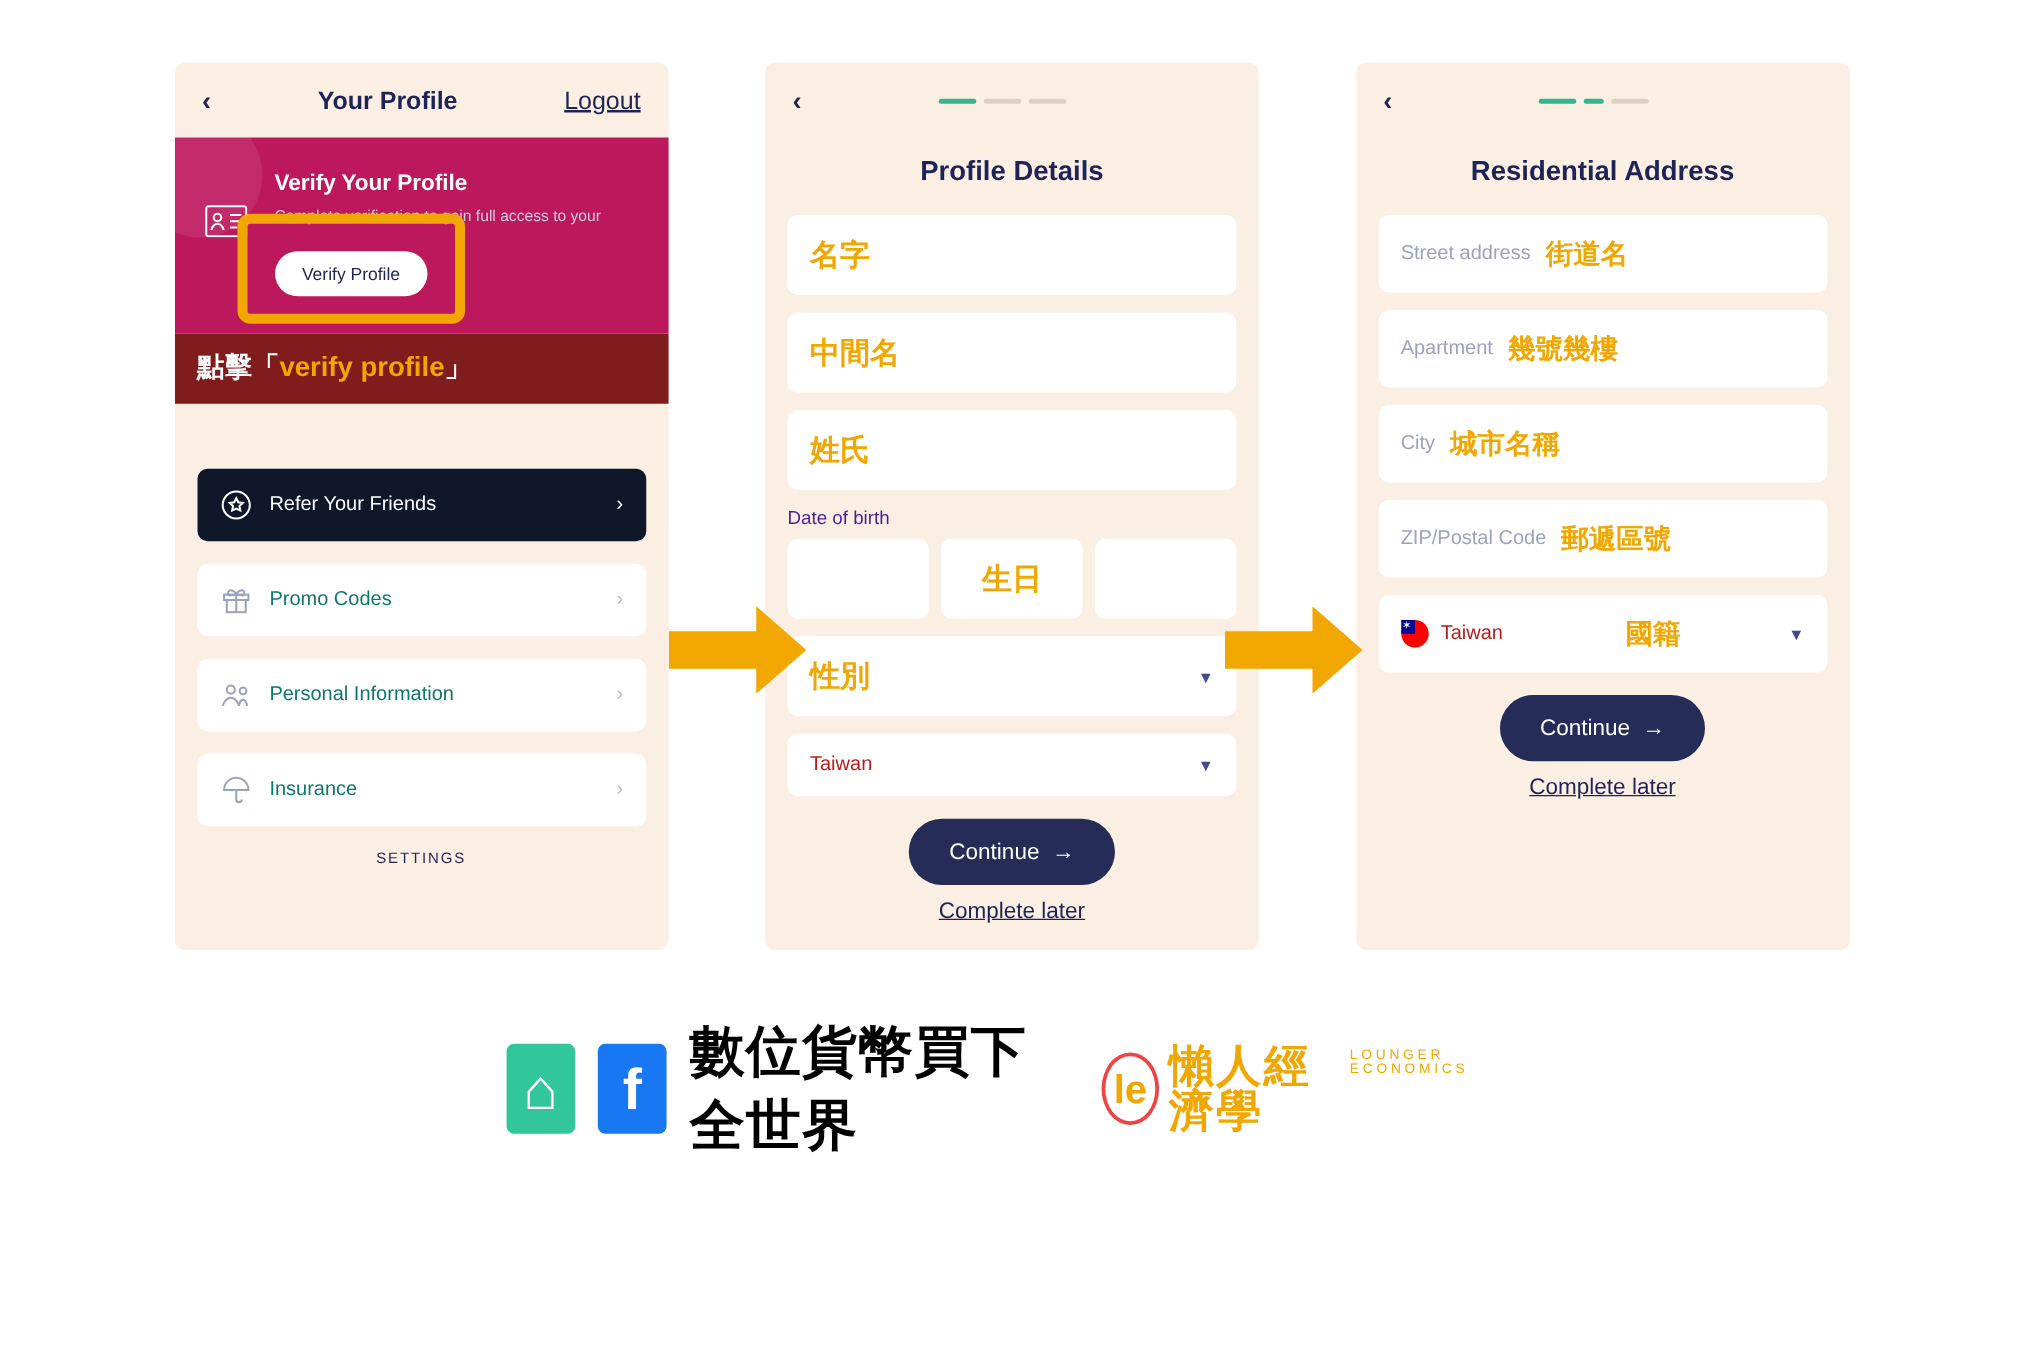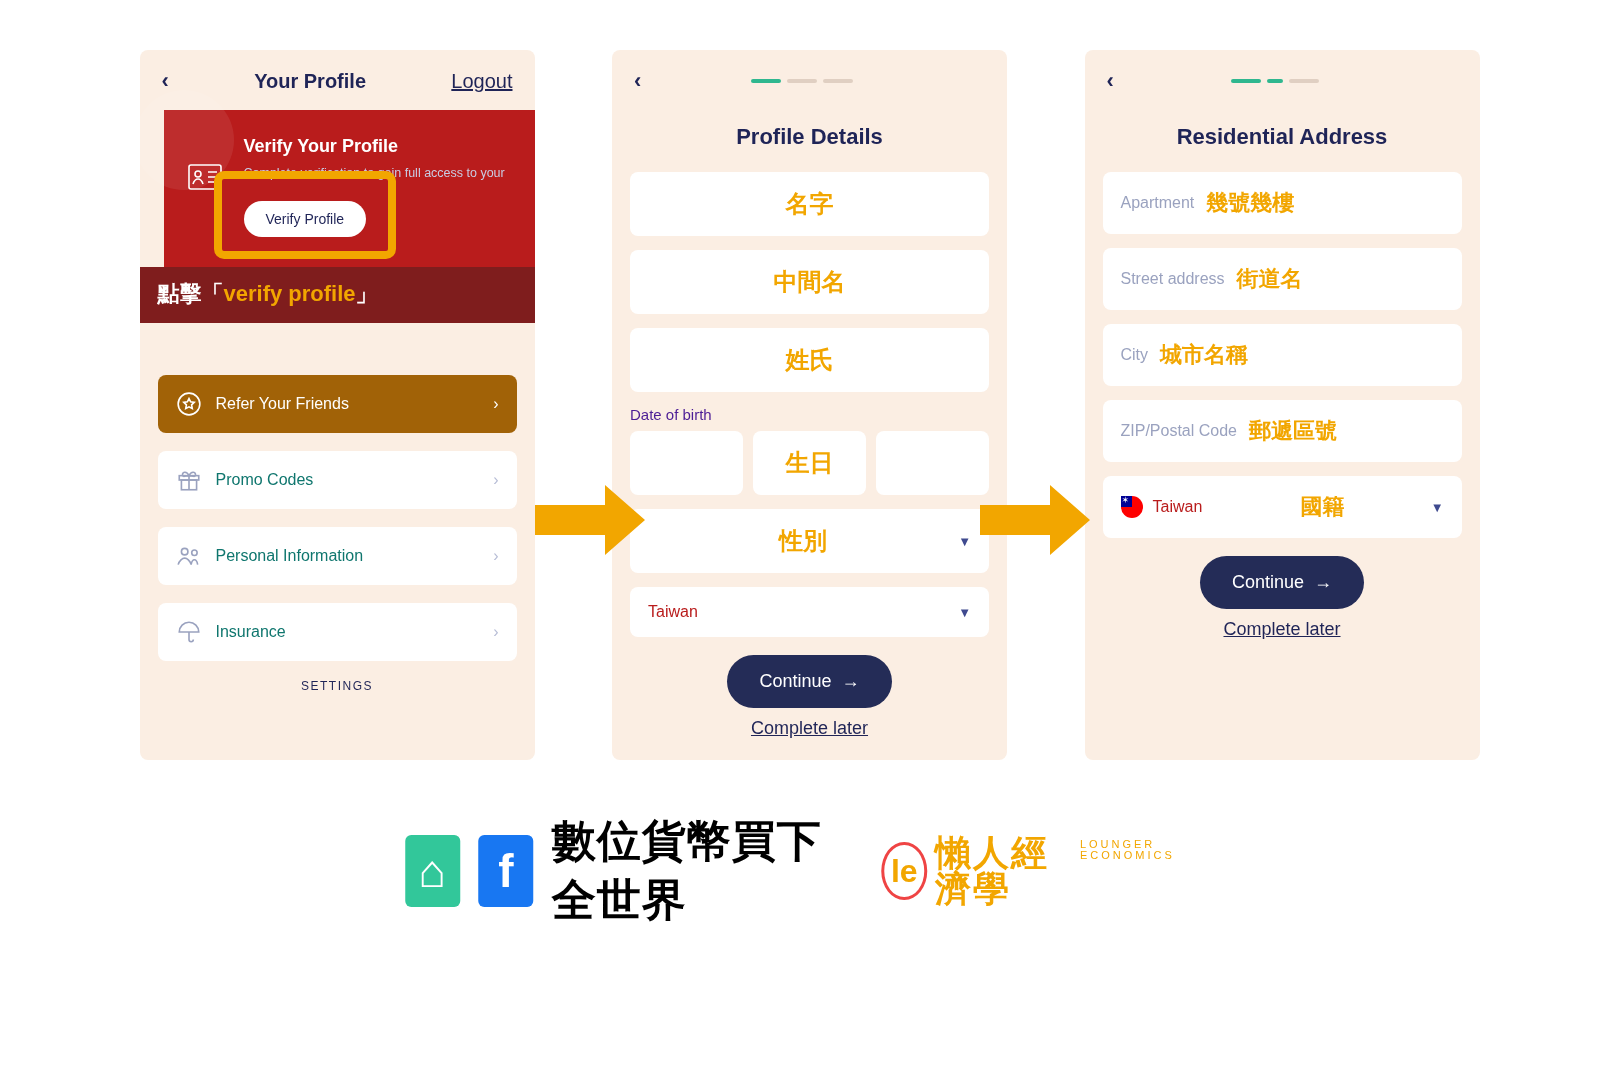--- a/index.html
+++ b/index.html
@@ -4,54 +4,54 @@
 <style>
   * { box-sizing: border-box; margin: 0; padding: 0; font-family: -apple-system, BlinkMacSystemFont, 'Segoe UI', Arial, sans-serif; }
   body { background: #fff; width: 1619px; height: 1080px; position: relative; overflow: hidden; }
   .stage { position: absolute; top: 50px; left: 50%; transform: translateX(-50%); width: 1340px; display: flex; justify-content: space-between; }
   .phone { width: 395px; height: 710px; background: #fbeee3; border-radius: 8px; overflow: hidden; position: relative; }
   
   .s1-header { display: flex; align-items: center; justify-content: space-between; padding: 18px 22px 10px; }
   .back { color: #1f2457; font-size: 22px; font-weight: 600; cursor: pointer; }
   .s1-title { color: #1f2457; font-weight: 700; font-size: 20px; }
   .logout { color: #1f2457; font-size: 20px; text-decoration: underline; cursor: pointer; }
-  .verify-card { background: #b91c1c; position: relative; margin-top: 6px; padding: 26px 20px 30px 80px; color: #fff; margin-left: 24px; }
+  .verify-card { background: #be185d; position: relative; margin-top: 6px; padding: 26px 20px 30px 80px; color: #fff; }
   .verify-circle { position: absolute; left: -30px; top: -20px; width: 100px; height: 100px; background: rgba(255,255,255,0.08); border-radius: 50%; }
   .id-icon { position: absolute; left: 24px; top: 54px; width: 34px; height: 26px; }
   .id-icon svg { width:100%; height:100%; }
   .verify-h { font-size: 18px; font-weight: 600; margin-bottom: 8px; }
   .verify-p { font-size: 12.5px; color: #c9cde4; line-height: 1.4; }
   .verify-btn-wrap { margin-top: 18px; display:inline-block; position:relative; }
   .verify-btn { background:#fff; color:#1f2457; border:none; border-radius: 20px; padding: 10px 22px; font-size: 14px; font-weight:500; cursor:pointer; }
   .yellow-box { position: absolute; border: 8px solid #f2a600; border-radius: 10px; pointer-events: none; }
   .callout { background: #7f1d1d; padding: 12px 18px 14px; margin-top:0; }
   .callout-text { font-size: 22px; font-weight: 700; }
   .callout-pre { color: #fff; }
   .callout-hl { color: #f2a600; }
   .callout-post { color: #fff; }
   .s1-list { padding: 52px 18px 0; }
   .row { background: #fff; border-radius: 8px; padding: 16px 18px; display:flex; align-items:center; margin-bottom: 18px; cursor:pointer; }
-  .row.primary { background:#a16207; color:#fff; }
+  .row.primary { background:#0f172a; color:#fff; }
   .row.primary .row-label { color:#fff; }
   .row.primary .chev { color:#fff; }
   .row-icon { width:26px; height:26px; margin-right:14px; display:flex; align-items:center; justify-content:center; }
   .row-icon svg { width:100%; height:100%; }
   .row-label { flex:1; color:#0f766e; font-size:16px; }
   .chev { color:#b7bdd6; font-size:16px; }
   .settings-lbl { text-align:center; color:#1f2457; font-size:12px; letter-spacing:1.5px; margin-top: 4px; }
   
   .hdr2 { display:flex; align-items:center; padding:18px 22px 6px; }
   .prog { flex:1; display:flex; justify-content:center; gap:6px; margin-left:-22px; }
   .prog .bar { width:30px; height:4px; border-radius:2px; background:#e0cfc2; }
   .prog .bar.active { background:#2fb78f; }
   .h2 { text-align:center; color:#1f2457; font-size:22px; font-weight:700; margin: 24px 0 22px; }
   .form { padding: 0 18px; }
   .field { background:#fff; border-radius:8px; padding:16px 18px; margin-bottom:14px; display:flex; align-items:center; position:relative; }
   .field .ph { color:#9aa2bf; font-size:16px; }
-  .field .overlay { color:#f2a600; font-size:24px; font-weight:700; flex:1; text-align:center; }
+  .field .overlay { color:#f2a600; font-size:24px; font-weight:700; flex:1; }
   .field .ov-left { color:#f2a600; font-size:22px; font-weight:700; margin-left:12px; }
   .field .flag { width:22px; height:22px; border-radius:50%; background: linear-gradient(to bottom, #fe0000 50%, #fe0000 50%); position:relative; margin-right:10px; }
   .field .flag::before { content:''; position:absolute; left:0; top:0; width:11px; height:11px; background:#000095; }
   .field .flag::after { content:'✶'; position:absolute; left:1px; top:-1px; color:#fff; font-size:9px; }
   .drop { color:#3f4a8f; font-size:13px; margin-left:auto; }
   .small-lbl { color:#4c1d95; font-size:15px; padding-left:18px; margin-bottom:8px; }
   .dob-row { display:flex; gap:10px; padding:0 18px; margin-bottom:14px; }
   .dob-row .dob { background:#fff; border-radius:8px; padding:16px 8px; flex:1; text-align:center; color:#f2a600; font-size:24px; font-weight:700; }
   .continue { display:block; margin: 18px auto 10px; background:#242c57; color:#fff; border:none; border-radius:30px; padding:16px 32px; font-size:18px; cursor:pointer; display:flex; align-items:center; gap:10px; width:fit-content; }
   .continue .arr { font-size:18px; }
@@ -203,26 +203,26 @@
       <span class="back">‹</span>
       <div class="prog">
         <div class="bar active"></div>
         <div class="bar active" style="width:16px"></div>
         <div class="bar"></div>
       </div>
     </div>
     <div class="h2">Residential Address</div>
     <div class="form">
       <div class="field">
+        <span class="ph">Street address</span>
+        <span class="ov-left">街道名</span>
+      </div>
+      <div class="field">
         <span class="ph">Apartment</span>
         <span class="ov-left">幾號幾樓</span>
-      </div>
-      <div class="field">
-        <span class="ph">Street address</span>
-        <span class="ov-left">街道名</span>
       </div>
       <div class="field">
         <span class="ph">City</span>
         <span class="ov-left">城市名稱</span>
       </div>
       <div class="field">
         <span class="ph">ZIP/Postal Code</span>
         <span class="ov-left">郵遞區號</span>
       </div>
       <div class="field">

